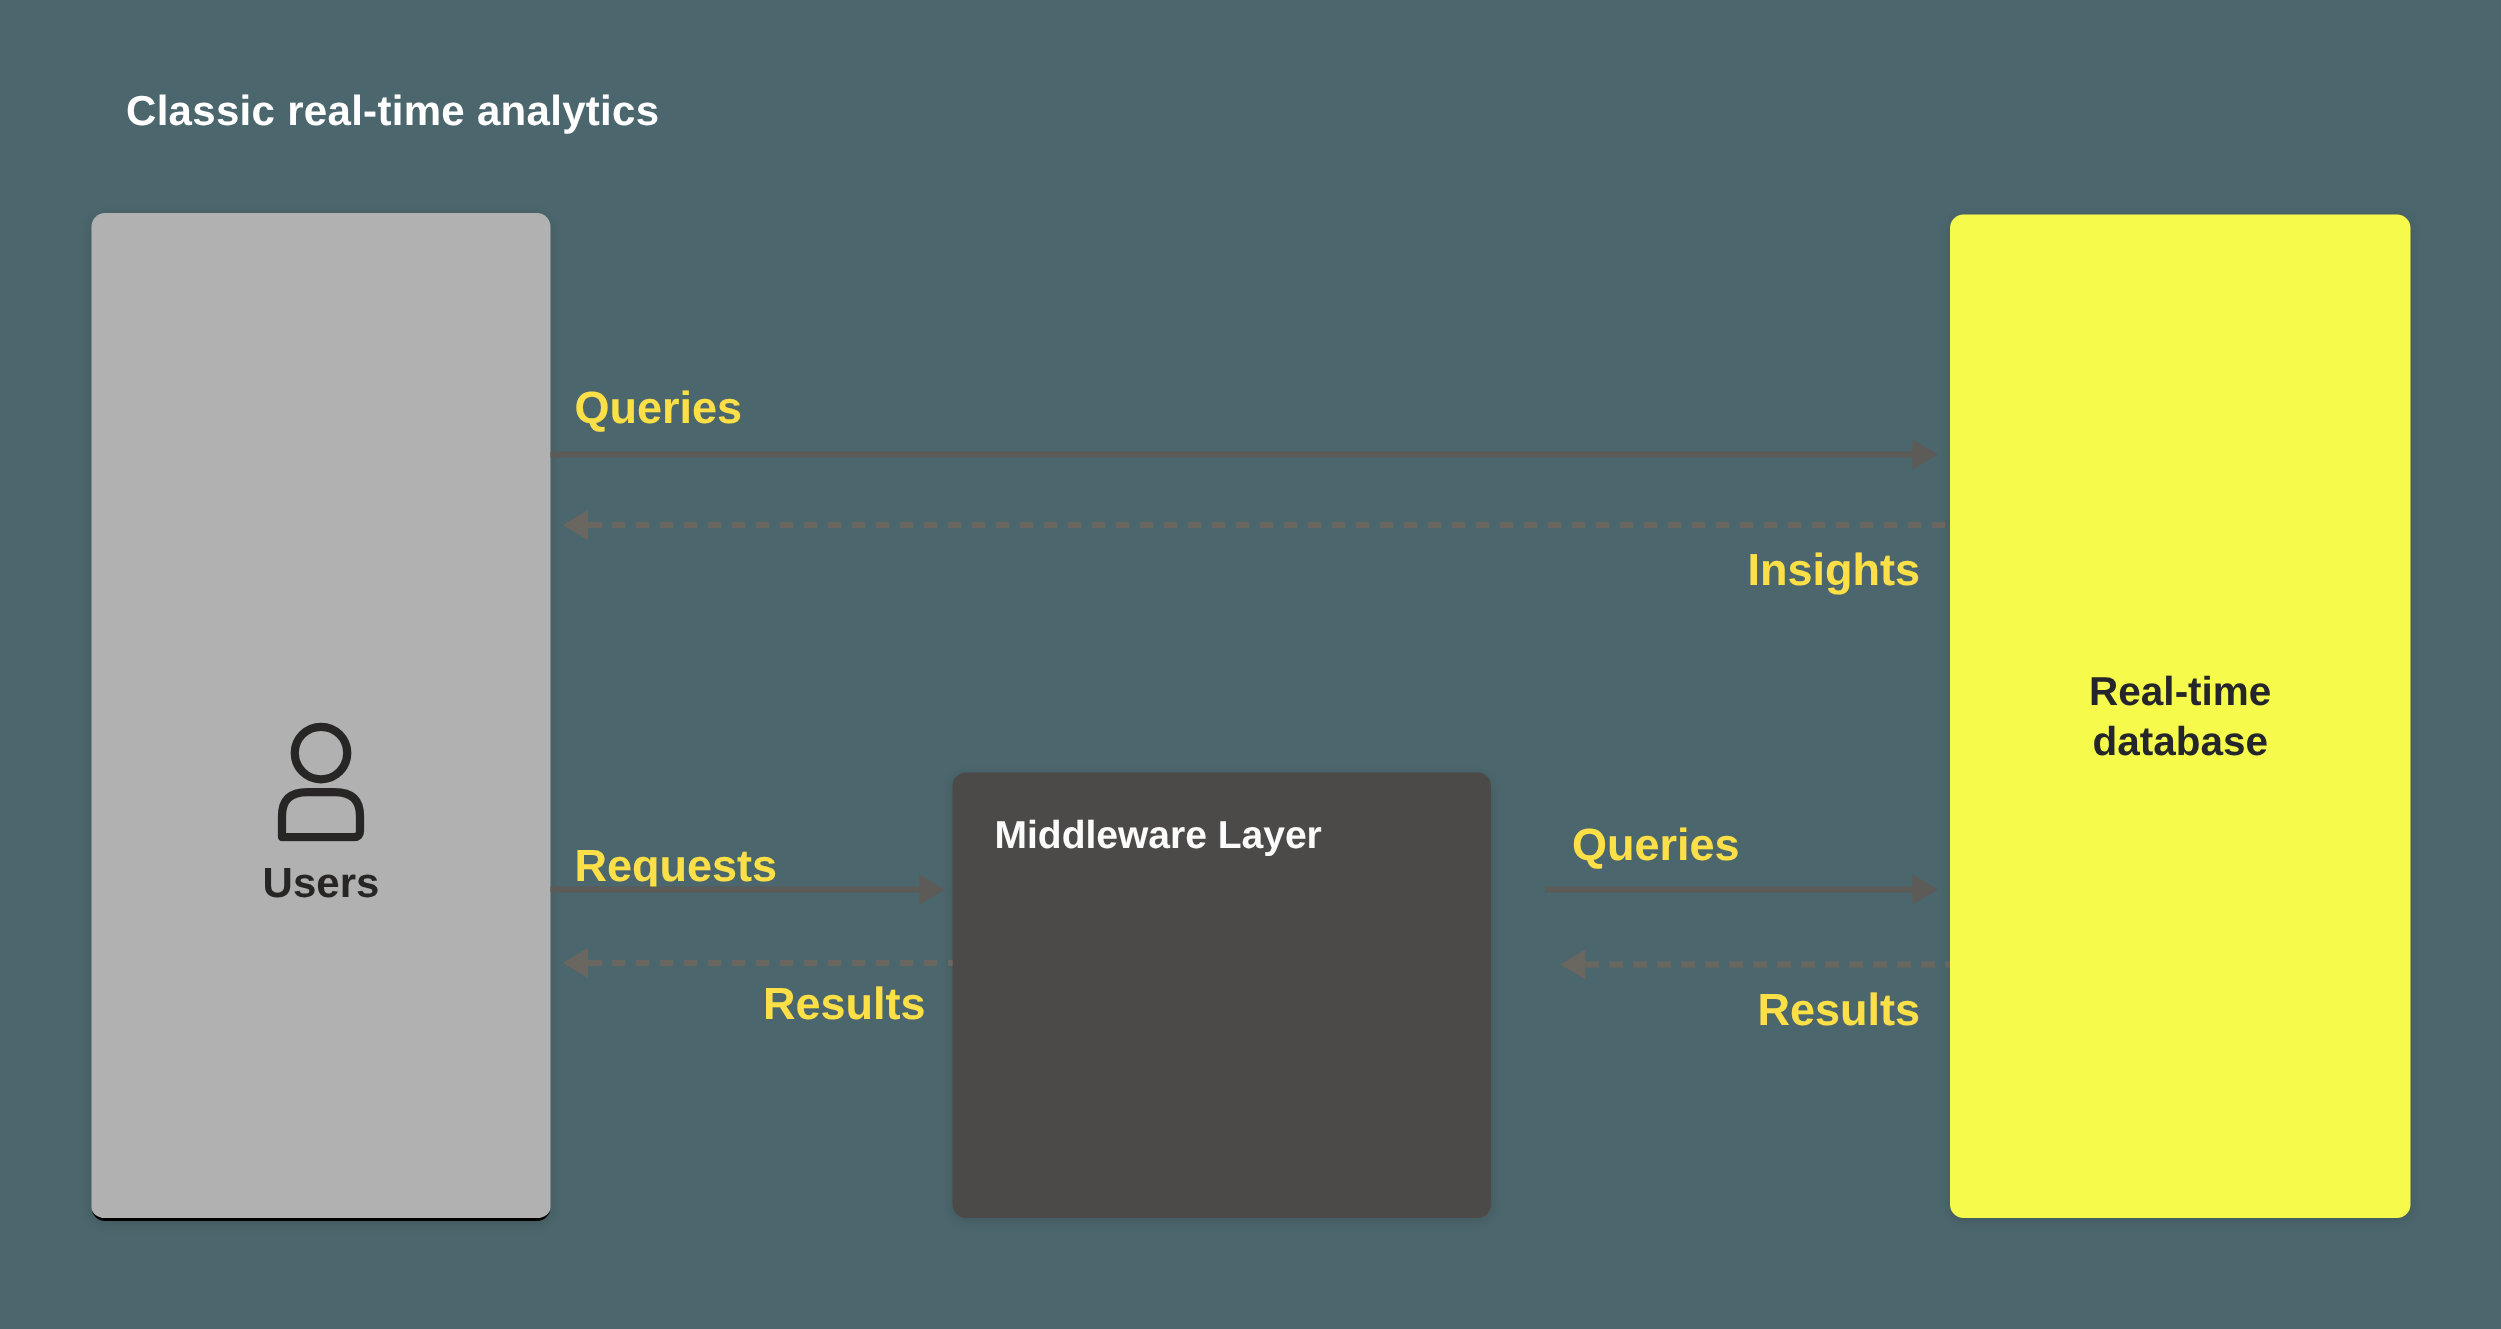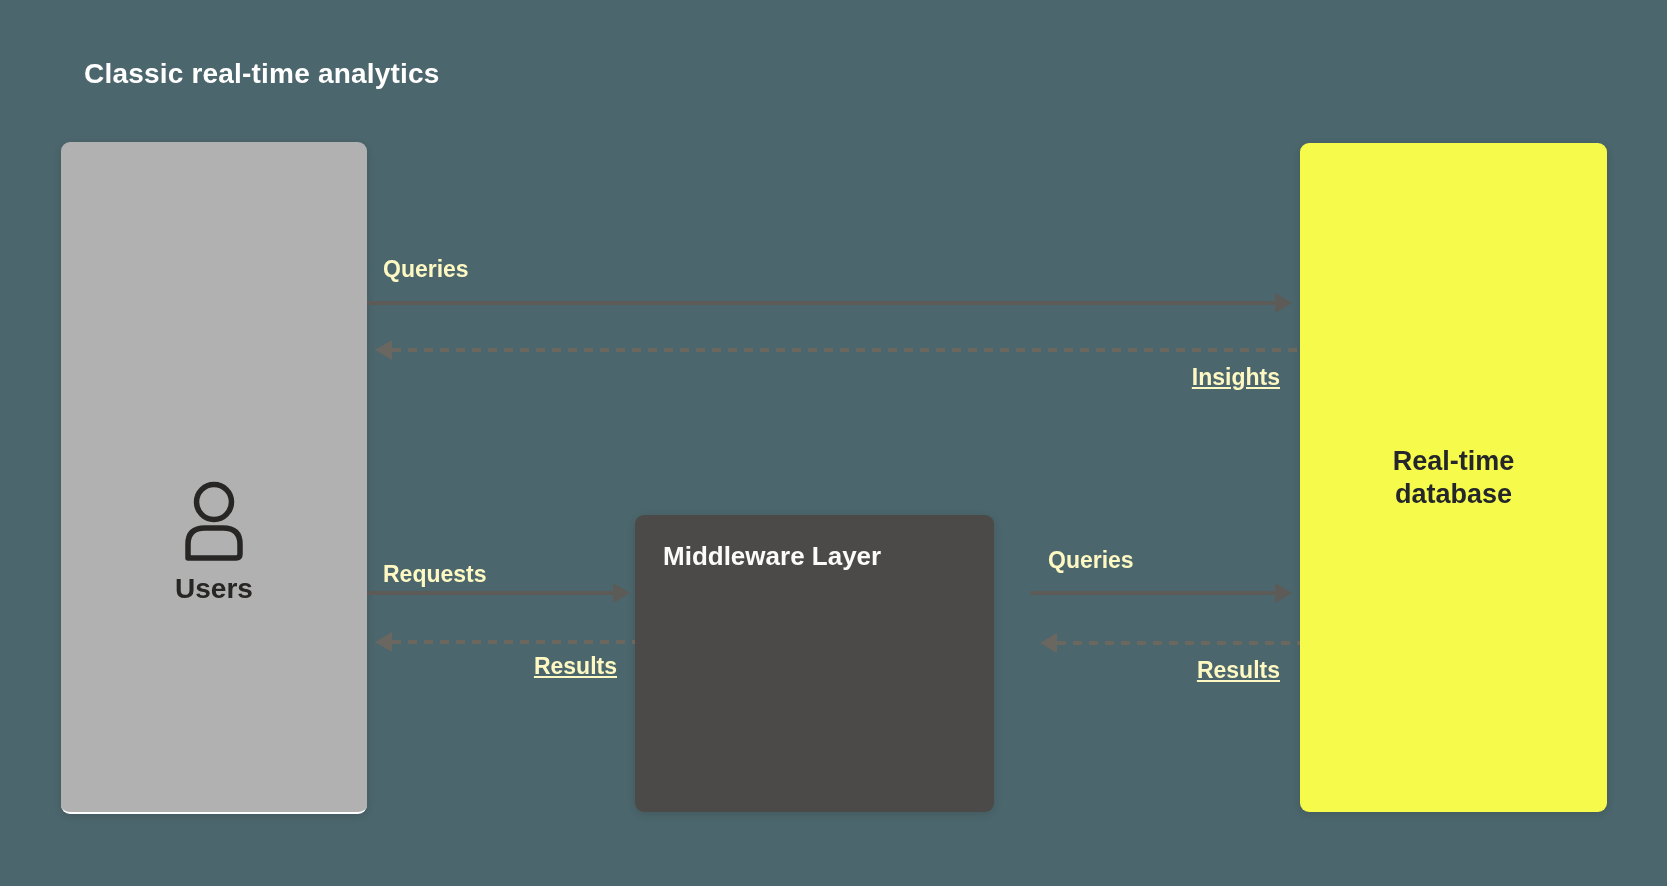--- a/index.html
+++ b/index.html
@@ -16,21 +16,21 @@
     letter-spacing:0.2px;
     margin-left:35px;
   }
   .node{
     position:absolute;border-radius:9px;
     box-shadow:0 2px 8px rgba(0,0,0,0.12);
   }
   .node-users{
     left:61px;top:142px;width:306px;height:670px;
     background:#b1b1b1;
-    border-bottom:2px solid #ffffff;
+    border-bottom:2px solid #000000;
     display:flex;flex-direction:column;align-items:center;justify-content:center;
   }
   .node-users .icon-wrap{margin-top:130px;}
   .node-users .node-label{
     margin-top:12px;
     font-size:28px;font-weight:700;color:#272624;
   }
   .node-middleware{
     left:635px;top:515px;width:359px;height:297px;
     background:#4c4a48;
@@ -58,24 +58,24 @@
     border-top:10px solid transparent;border-bottom:10px solid transparent;
     border-left:17px solid #5d5b57;
   }
   .head-left{
     position:absolute;width:0;height:0;
     border-top:10px solid transparent;border-bottom:10px solid transparent;
     border-right:17px solid #6a6660;
   }
   .edge-label{
     position:absolute;
-    font-size:23px;font-weight:600;color:#fef9c3;
+    font-size:30px;font-weight:600;color:#fde047;
     white-space:nowrap;
   }
-  .ta-right{text-align:left;text-decoration:underline;}
+  .ta-right{text-align:left;}
   .person-svg{display:block;}
 </style>
 </head>
 <body>
 
 <div class="canvas">
 
   <div class="title">Classic real-time analytics</div>
 
   <div class="node node-users">

